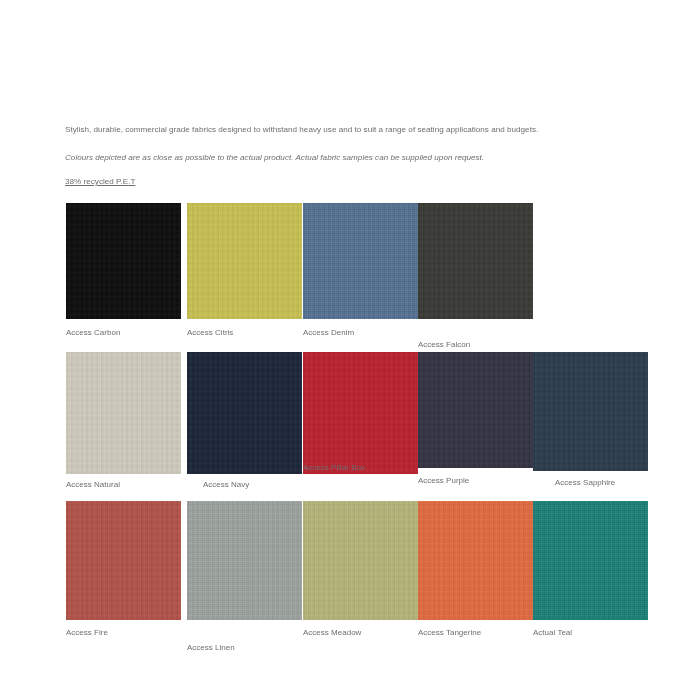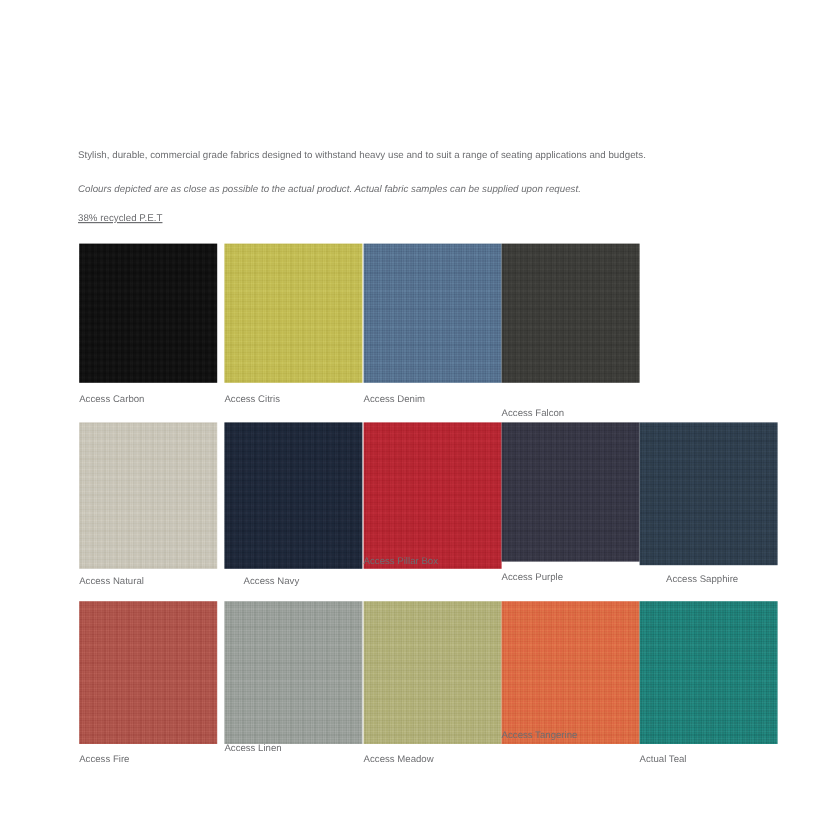--- a/index.html
+++ b/index.html
@@ -138,35 +138,35 @@
           <div class="weave"></div>
           <div class="weave2"></div>
         </div>
         <div class="swatch-label" style="left: 66px; top: 627px;">Access Fire</div>
       </div>
       <div class="swatch-cell">
         <div class="swatch" style="left: 187px; top: 501px; position: absolute; width: 115px; height: 119px; background: rgb(155, 161, 156);">
           <div class="weave"></div>
           <div class="weave2"></div>
         </div>
-        <div class="swatch-label" style="left: 187px; top: 618px; text-align: right;">Access Linen</div>
+        <div class="swatch-label" style="left: 187px; top: 642px; text-align: right;">Access Linen</div>
       </div>
       <div class="swatch-cell">
         <div class="swatch" style="left: 303px; top: 501px; position: absolute; width: 115px; height: 119px; background: rgb(179, 178, 121);">
           <div class="weave"></div>
           <div class="weave2"></div>
         </div>
         <div class="swatch-label" style="left: 303px; top: 627px;">Access Meadow</div>
       </div>
       <div class="swatch-cell">
         <div class="swatch" style="left: 418px; top: 501px; position: absolute; width: 115px; height: 119px; background: rgb(223, 106, 66);">
           <div class="weave"></div>
           <div class="weave2"></div>
         </div>
-        <div class="swatch-label" style="left: 418px; top: 607px;">Access Tangerine</div>
+        <div class="swatch-label" style="left: 418px; top: 627px;">Access Tangerine</div>
       </div>
       <div class="swatch-cell">
         <div class="swatch" style="left: 533px; top: 501px; position: absolute; width: 115px; height: 119px; background: rgb(29, 127, 119);">
           <div class="weave"></div>
           <div class="weave2"></div>
         </div>
         <div class="swatch-label" style="left: 533px; top: 627px;">Actual Teal</div>
       </div>
     </div>
 

